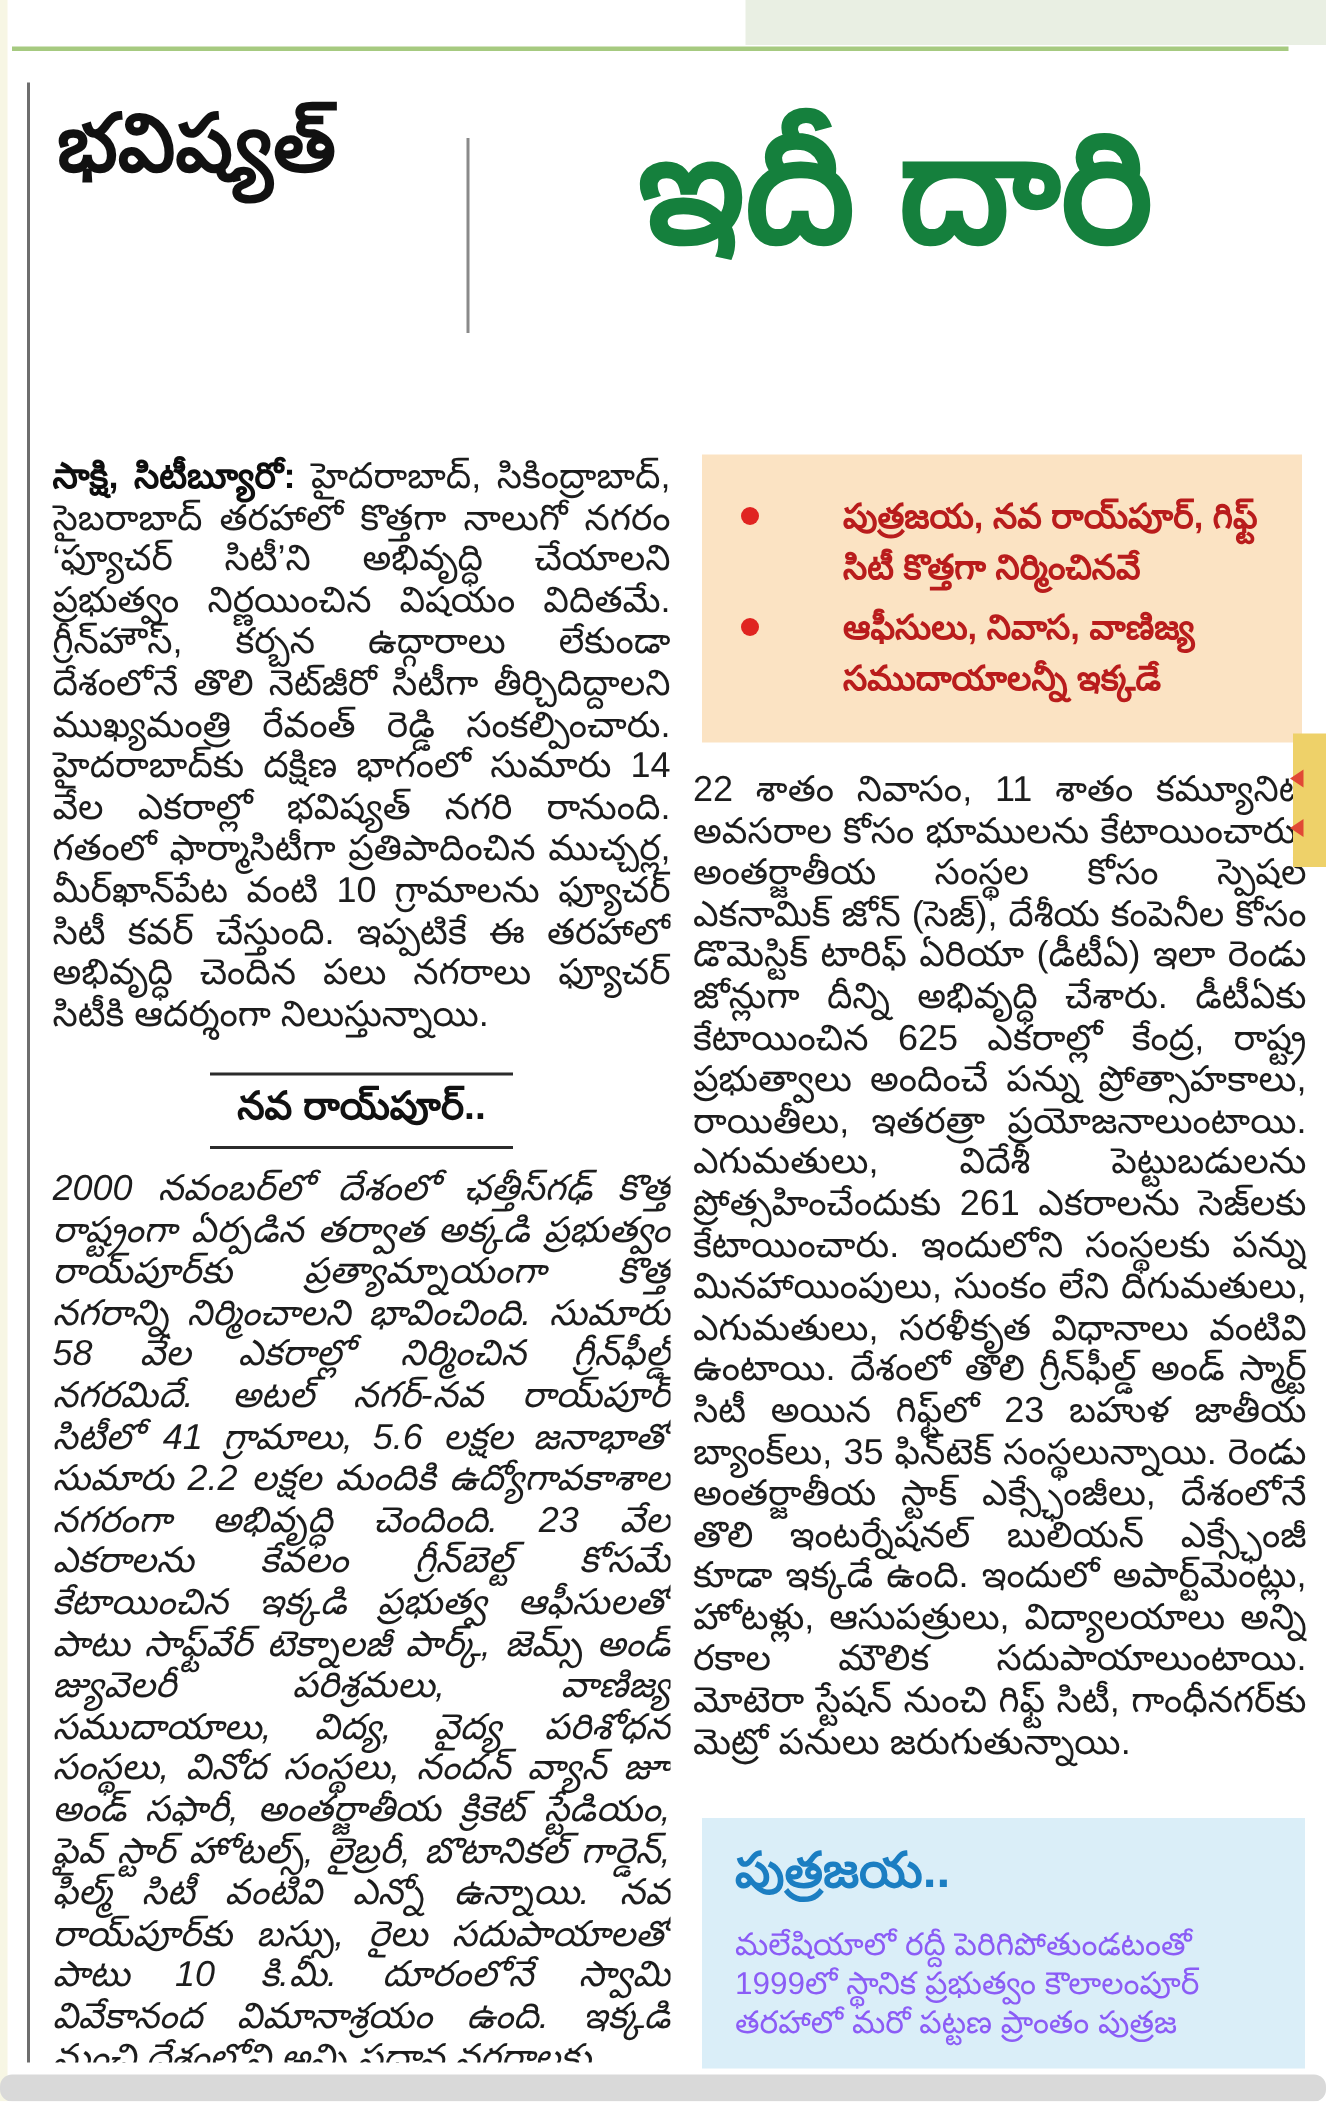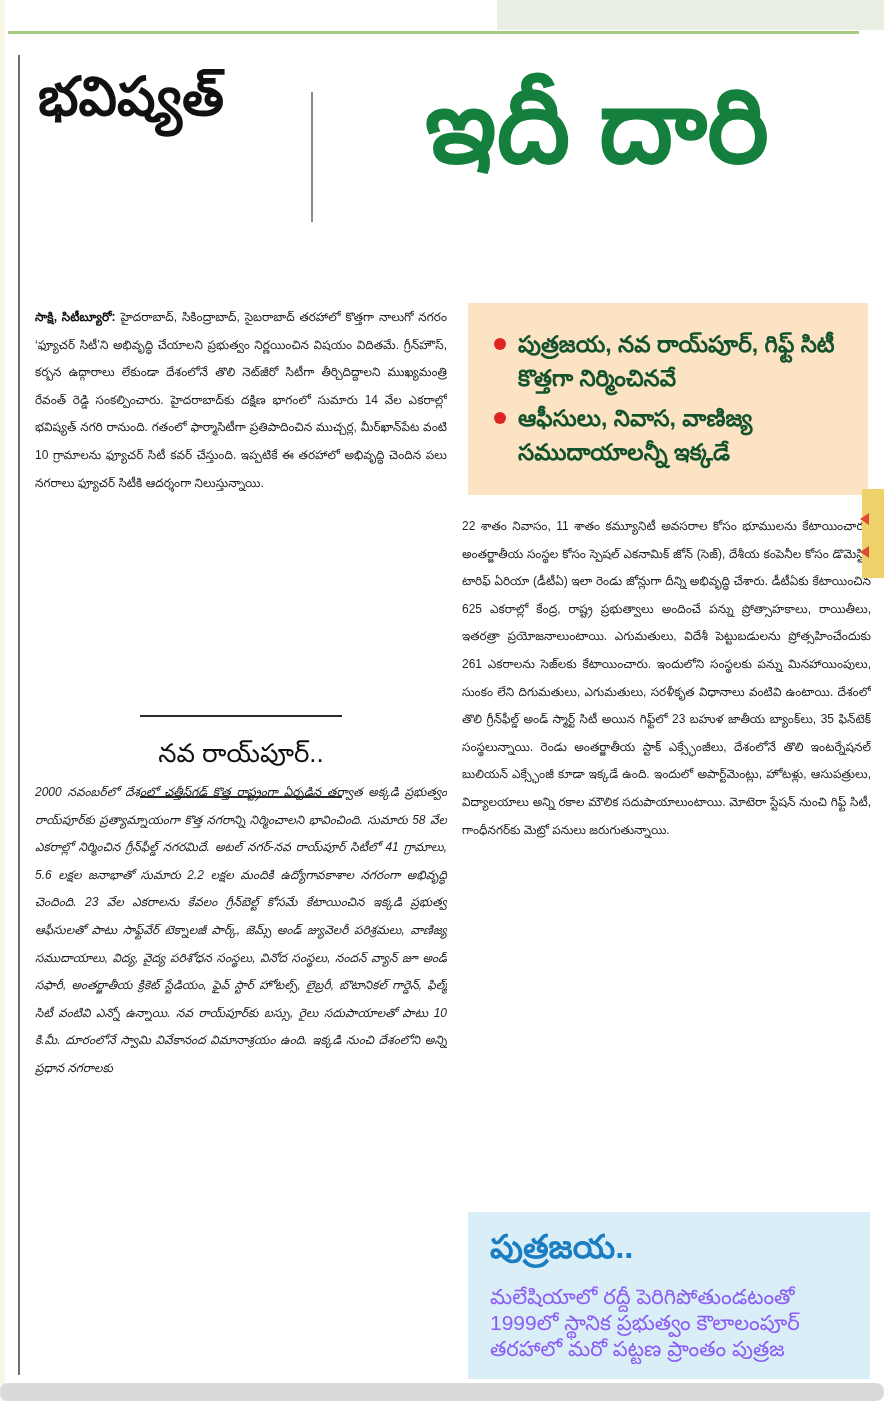--- a/index.html
+++ b/index.html
@@ -16,37 +16,37 @@
           font-size:54px;line-height:76px;color:#111;letter-spacing:0px;}
   .kicker-divider{position:absolute;left:311px;top:92px;width:2px;height:130px;background:#8a8a8a;}
   .main-headline{position:absolute;left:322px;top:48px;width:550px;height:182px;
           display:flex;align-items:center;justify-content:center;
           font-size:104px;font-weight:800;color:#15803d;white-space:nowrap;}
 
   .banner{position:absolute;left:91px;top:237px;width:727px;height:56px;background:#1580c4;
           display:flex;align-items:center;justify-content:center;
           color:#ffffff;font-weight:700;font-size:32px;white-space:nowrap;overflow:hidden;}
 
-  .body-text{position:absolute;margin:0;text-align:justify;font-size:12px;line-height:27.6px;
+  .body-text{position:absolute;margin:0;text-align:justify;font-size:24px;line-height:27.6px;
           color:#1d1d1d;overflow:hidden;}
   .lead-in{font-weight:700;color:#0e0e0e;}
 
   .col1-p1{left:35px;top:304px;width:412px;height:394px;}
   .col1-p2{left:35px;top:779px;width:412px;height:596px;font-style:italic;}
   .col2-p1{left:462px;top:513px;width:409px;height:690px;}
 
   .section-head{position:absolute;left:35px;top:715px;width:412px;display:flex;justify-content:center;}
   .section-head-inner{border-top:2px solid #2b2b2b;border-bottom:2px solid #2b2b2b;
-          padding:21px 18px;font-size:26px;font-weight:400;color:#111;white-space:nowrap;}
+          padding:5px 18px;font-size:26px;font-weight:700;color:#111;white-space:nowrap;}
 
   .highlight-box{position:absolute;left:468px;top:303px;width:400px;height:192px;background:#fbe3c3;
           box-sizing:border-box;padding:24px 0 0 26px;}
   .bullet-item{display:flex;align-items:flex-start;margin-bottom:6px;}
   .bullet-dot{flex:0 0 auto;width:12px;height:12px;border-radius:50%;background:#e02421;margin:11px 12px 0 0;}
-  .bullet-text{font-size:23px;line-height:34px;font-weight:700;color:#14532d;}
+  .bullet-text{font-size:23px;line-height:34px;font-weight:700;color:#b91c1c;margin-left:44px;}
 
   .note-box{position:absolute;left:468px;top:1212px;width:402px;height:167px;background:#daeef8;
           box-sizing:border-box;padding:16px 20px 15px 22px;overflow:hidden;}
   .note-heading{font-size:33px;font-weight:800;color:#1b7ec2;margin:0 0 10px 0;}
   .note-body{margin:0;font-size:21px;line-height:26px;color:#8b5cf6;text-align:left;}
 
   .edge-tab{position:absolute;left:862px;top:489px;width:22px;height:89px;background:#eed169;}
   .edge-tab-arrow{position:absolute;left:-2px;width:0;height:0;
           border-top:6px solid transparent;border-bottom:6px solid transparent;
           border-right:9px solid #e14836;}

